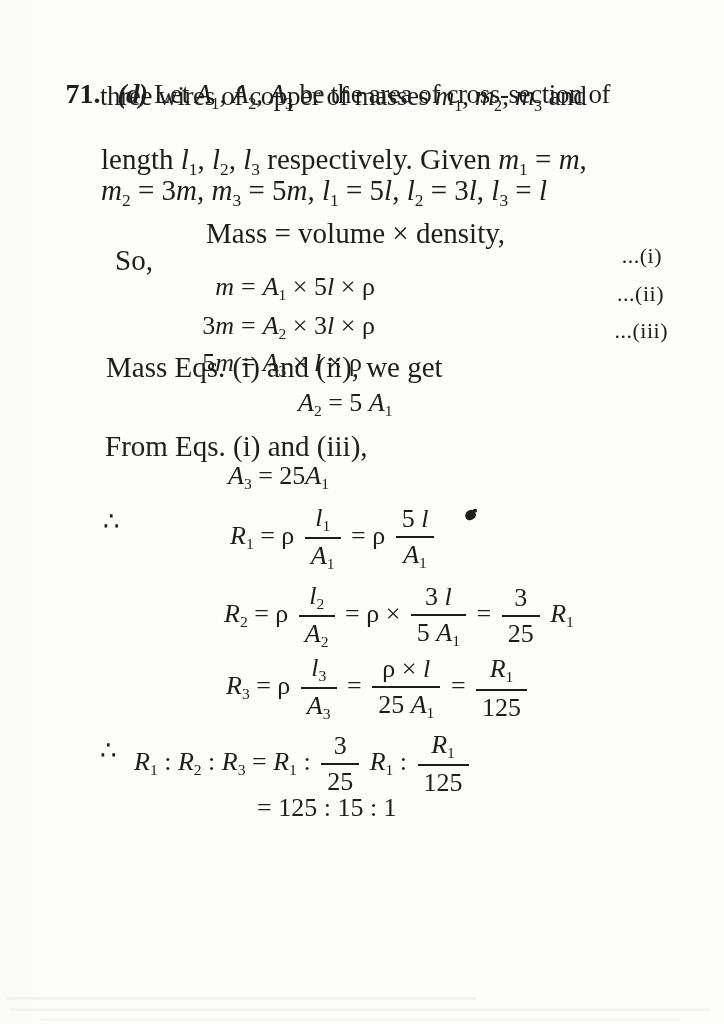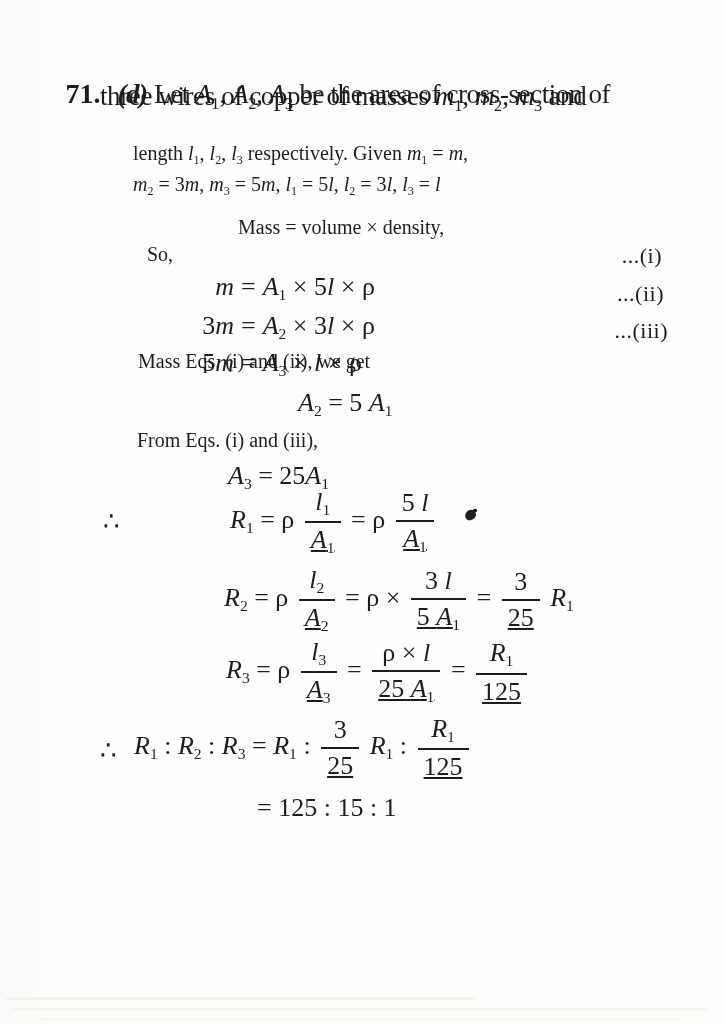--- a/index.html
+++ b/index.html
@@ -5,31 +5,31 @@
   html,body{margin:0;padding:0;}
   body{
     width:724px;height:1024px;position:relative;overflow:hidden;
     background:var(--paper,#fdfdfc);
     color:var(--ink,#1d1d1d);
     font-family:"Liberation Serif","DejaVu Serif",serif;
   }
   .page{position:absolute;inset:0;background:linear-gradient(90deg,#fafaf8 0px,var(--paper,#fdfdfc) 55px);}
   .abs{position:absolute;white-space:pre;}
   .hdr{font-size:27px;letter-spacing:-0.4px;line-height:1.25;}
-  .body-text{font-size:20px;line-height:1.25;margin-left:32px;}
+  .body-text{font-size:29px;line-height:1.25;}
   .math{font-size:26px;line-height:1.2;}
   .num-bold{font-weight:700;font-size:28px;margin-right:17px;letter-spacing:0;margin-top:48px;}
   .it{font-style:italic;}
   .tok-sub{font-size:0.6em;font-style:normal;vertical-align:-0.35em;letter-spacing:0;}
   .eq-lhs{display:inline-block;min-width:46px;text-align:right;}
   .eq-sign{padding:0 7px;}
   .eq-label{font-size:22px;letter-spacing:0.5px;}
-  .frac{display:inline-block;vertical-align:middle;text-align:center;margin:0 4px;line-height:1.15;}
+  .frac{display:inline-block;vertical-align:middle;text-align:center;margin:16px 4px;line-height:1.15;}
   .frac .num{display:block;padding:0 6px 2px;}
-  .frac .den{display:block;border-top:2px solid currentColor;padding:2px 6px 0;text-decoration:underline;}
+  .frac .den{display:block;border-top:2px solid currentColor;padding:2px 6px 0;}
   .therefore{font-size:26px;}
   .blob{
     position:absolute;width:11px;height:10px;background:var(--ink,#1d1d1d);
     border-radius:55% 45% 62% 38% / 58% 55% 45% 42%;
     transform:rotate(-14deg);
   }
   .blob::after{
     content:'';position:absolute;right:-2px;top:0px;width:5px;height:4px;
     background:inherit;border-radius:50%;
   }

